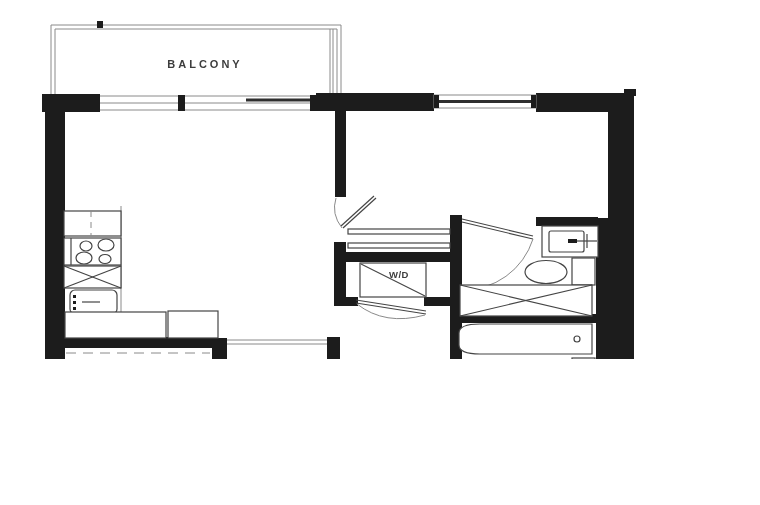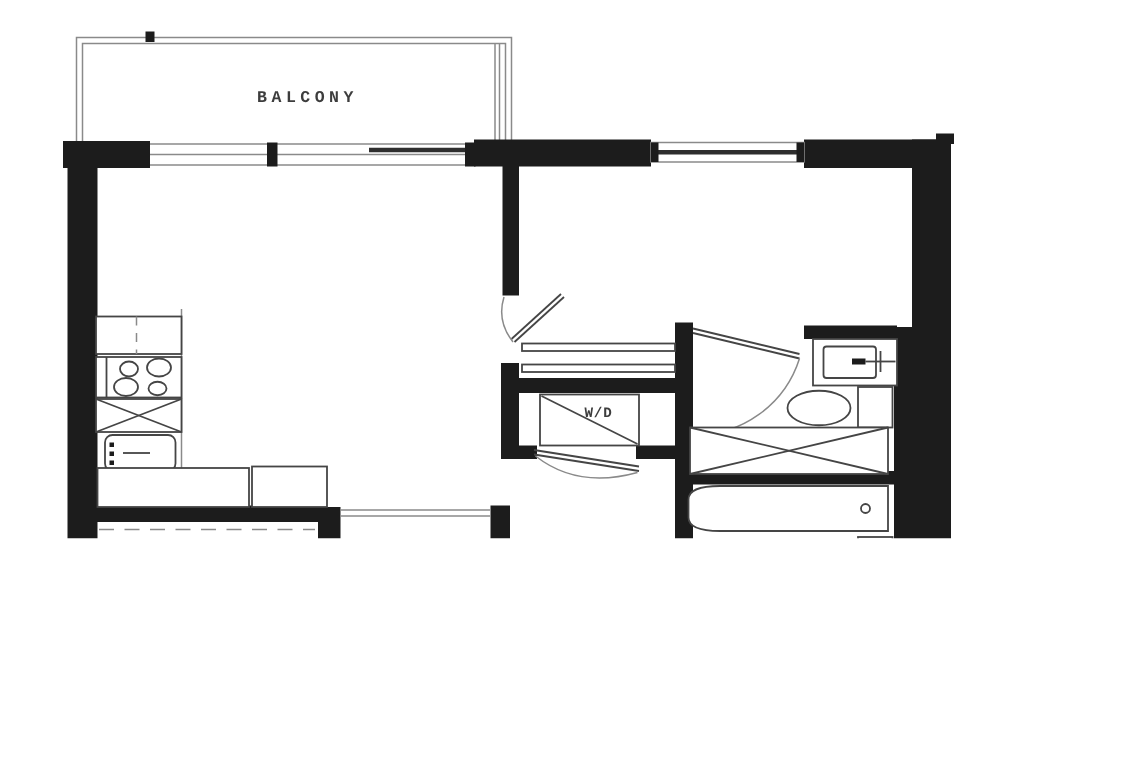--- a/index.html
+++ b/index.html
@@ -5,21 +5,21 @@
   :root{
     --background:#ffffff;
     --wall:#1c1c1c;
     --line-dark:#454545;
     --line-medium:#8a8a8a;
     --text:#3d3d3d;
   }
   html,body{margin:0;padding:0;background:var(--background);}
   .canvas{
     position:relative;width:760px;height:359px;background:var(--background);
-    font-family:Liberation Mono, monospace;overflow:hidden;
+    font-family:Liberation Sans, sans-serif;overflow:hidden;
   }
   svg{display:block;}
   .wall{fill:var(--wall);stroke:none;}
   .ln{stroke:var(--line-dark);stroke-width:1.2;fill:none;}
   .ln-thin{stroke:var(--line-medium);stroke-width:1;fill:none;}
   .heavy{stroke:#2e2e2e;stroke-width:3;fill:none;}
   .fix{stroke:var(--line-dark);stroke-width:1.2;fill:#ffffff;}
   .dashed{stroke-dasharray:10 7;}
   .dashed-sm{stroke-dasharray:6 5;}
   .lbl{fill:var(--text);}

